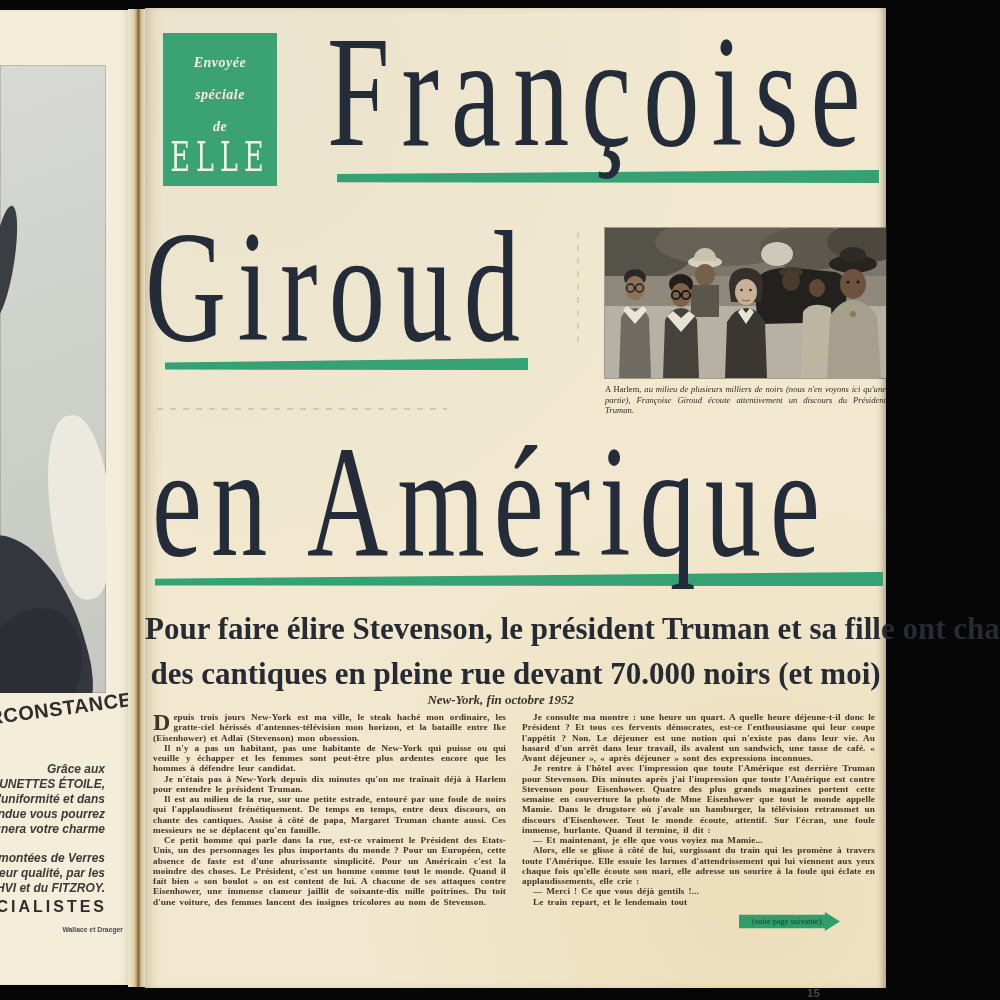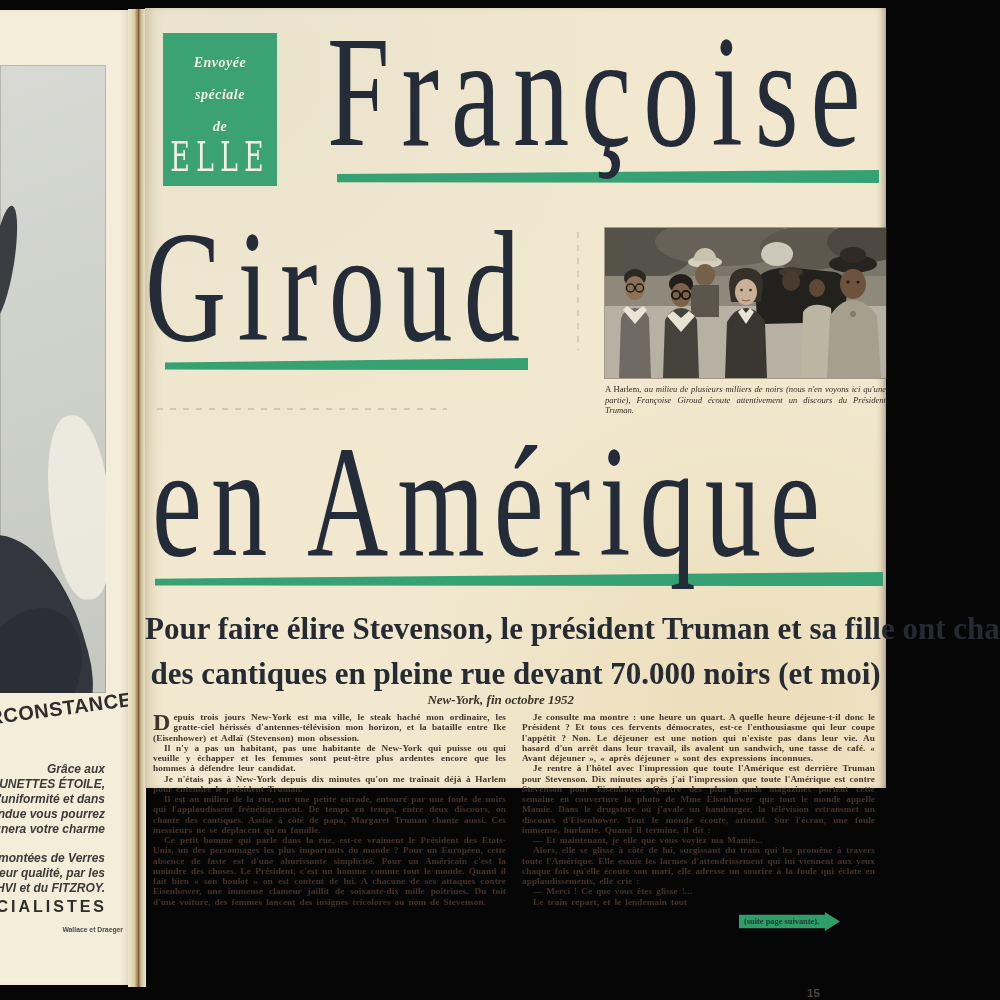--- a/index.html
+++ b/index.html
@@ -27,21 +27,21 @@
   .ad-footer{position:absolute;top:888px;right:24px;font-family:"Liberation Sans",sans-serif;
     font-weight:bold;font-size:16px;letter-spacing:3px;color:#2e2d2b;white-space:nowrap;}
   .ad-credit{position:absolute;top:916px;right:8px;font-family:"Liberation Sans",sans-serif;
     font-weight:bold;font-size:6.8px;color:#4a4a48;}
 
   
   .gutter{position:absolute;left:128px;top:9px;width:18px;height:978px;
     background:linear-gradient(90deg,#efe6cb 0%,#dccfa9 35%,#a6884f 52%,#7e5f3a 58%,#cdbd97 72%,#f0e7cd 100%);}
 
   
-  .main-page{position:absolute;left:145px;top:8px;width:741px;height:780px;
+  .main-page{position:absolute;left:145px;top:8px;width:741px;height:980px;
     background:
       radial-gradient(circle at 82% 90%, rgba(212,166,74,.16), transparent 38%),
       radial-gradient(circle at 12% 8%, rgba(120,140,160,.06), transparent 45%),
       #f1e8cf;
     box-shadow:inset 12px 0 16px -12px rgba(120,90,50,.45), inset -7px 0 9px -6px rgba(60,40,20,.55);}
 
   
   .badge{position:absolute;left:18px;top:25px;width:114px;height:153px;background:#3aa273;
     text-align:center;color:#f4efe2;}
   .badge .it{position:absolute;width:100%;font-style:italic;font-weight:bold;font-size:14px;letter-spacing:.5px;}
@@ -88,21 +88,21 @@
   .col{width:353px;font-size:9.2px;line-height:10.25px;text-align:justify;color:#44332a;
     font-weight:bold;word-spacing:1.6px;letter-spacing:.1px;}
   .col p{margin:0;text-indent:11px;}
   .col p.first{text-indent:0;}
   .dropcap{float:left;font-size:24px;line-height:19px;padding:1px 3px 0 0;font-weight:bold;}
 
   
   .arrow{position:absolute;left:594px;top:904px;width:101px;height:19px;background:#2f9e68;
     clip-path:polygon(0 14%,85% 14%,85% 0,100% 50%,85% 100%,85% 86%,0 86%);
     display:flex;align-items:center;justify-content:flex-start;}
-  .arrow span{font-size:8.4px;font-weight:bold;color:#1d3a2b;padding-left:5px;white-space:nowrap;}
+  .arrow span{font-size:8.4px;font-weight:normal;color:#1d3a2b;padding-left:13px;white-space:nowrap;}
 
   .pageno{position:absolute;left:662px;top:936px;font-size:11.5px;font-weight:bold;color:#4e463c;
     font-family:"Liberation Sans",sans-serif;margin-top:43px;}
 </style>
 </head>
 <body>
 
 <div class="left-page">
   <div class="ad-photo">
     <div class="blob blob-top"></div>
@@ -207,21 +207,21 @@
       <p>Il n'y a pas un habitant, pas une habitante de New-York qui puisse ou qui veuille y échapper et les femmes sont peut-être plus ardentes encore que les hommes à défendre leur candidat.</p>
       <p>Je n'étais pas à New-York depuis dix minutes qu'on me traînait déjà à Harlem pour entendre le président Truman.</p>
       <p>Il est au milieu de la rue, sur une petite estrade, entouré par une foule de noirs qui l'applaudissent frénétiquement. De temps en temps, entre deux discours, on chante des cantiques. Assise à côté de papa, Margaret Truman chante aussi. Ces messieurs ne se déplacent qu'en famille.</p>
       <p>Ce petit homme qui parle dans la rue, est-ce vraiment le Président des Etats-Unis, un des personnages les plus importants du monde ? Pour un Européen, cette absence de faste est d'une ahurissante simplicité. Pour un Américain c'est la moindre des choses. Le Président, c'est un homme comme tout le monde. Quand il fait bien « son boulot » on est content de lui. A chacune de ses attaques contre Eisenhower, une immense clameur jaillit de soixante-dix mille poitrines. Du toit d'une voiture, des femmes lancent des insignes tricolores au nom de Stevenson.</p>
     </div>
     <div class="col">
       <p>Je consulte ma montre : une heure un quart. A quelle heure déjeune-t-il donc le Président ? Et tous ces fervents démocrates, est-ce l'enthousiasme qui leur coupe l'appétit ? Non. Le déjeuner est une notion qui n'existe pas dans leur vie. Au hasard d'un arrêt dans leur travail, ils avalent un sandwich, une tasse de café. « Avant déjeuner », « après déjeuner » sont des expressions inconnues.</p>
       <p>Je rentre à l'hôtel avec l'impression que toute l'Amérique est derrière Truman pour Stevenson. Dix minutes après j'ai l'impression que toute l'Amérique est contre Stevenson pour Eisenhower. Quatre des plus grands magazines portent cette semaine en couverture la photo de Mme Eisenhower que tout le monde appelle Mamie. Dans le drugstore où j'avale un hamburger, la télévision retransmet un discours d'Eisenhower. Tout le monde écoute, attentif. Sur l'écran, une foule immense, hurlante. Quand il termine, il dit :</p>
       <p>— Et maintenant, je elle que vous voyiez ma Mamie...</p>
       <p>Alors, elle se glisse à côté de lui, surgissant du train qui les promène à travers toute l'Amérique. Elle essuie les larmes d'attendrissement qui lui viennent aux yeux chaque fois qu'elle écoute son mari, elle adresse un sourire à la foule qui éclate en applaudissements, elle crie :</p>
-      <p>— Merci ! Ce que vous êtes glisse !...</p>
+      <p>— Merci ! Ce que vous déjà gentils !...</p>
       <p>Le train repart, et le lendemain tout</p>
     </div>
   </div>
 
   <div class="arrow">
     <span>(suite page suivante).</span>
   </div>
 
   <div class="pageno">15</div>
 </div>

